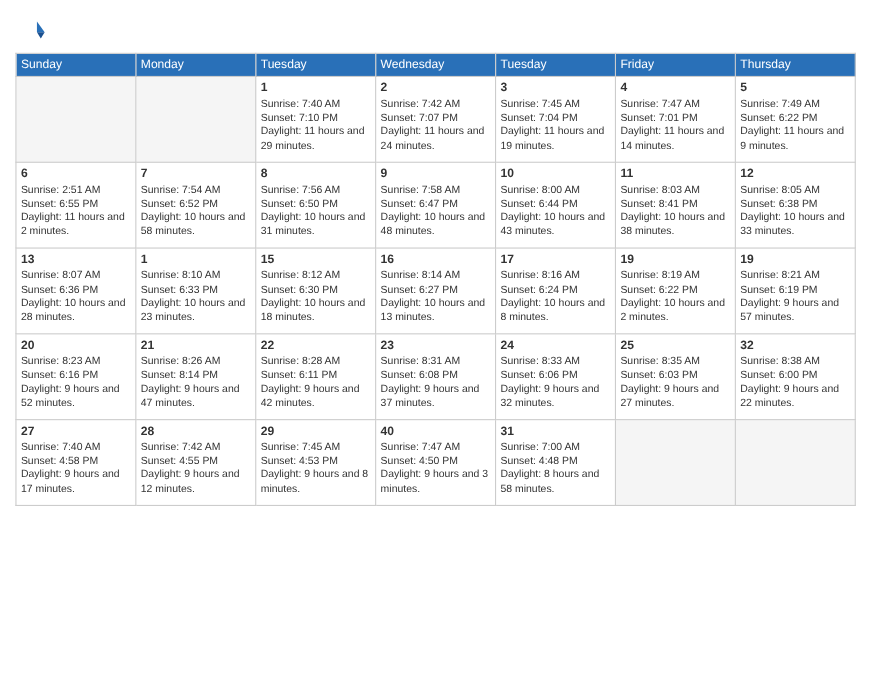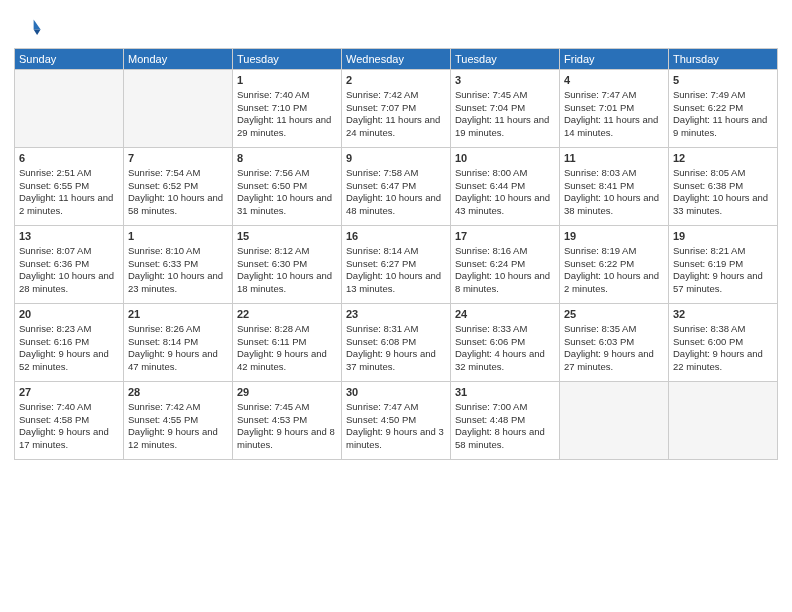--- a/index.html
+++ b/index.html
@@ -193,41 +193,41 @@
           <td>
             <div class="cell-content"><span class="day-num">21</span><span>Sunrise: 8:26 AM</span><br><span>Sunset: 8:14 PM</span><br><span>Daylight: 9 hours and 47 minutes.</span></div>
           </td>
           <td>
             <div class="cell-content"><span class="day-num">22</span><span>Sunrise: 8:28 AM</span><br><span>Sunset: 6:11 PM</span><br><span>Daylight: 9 hours and 42 minutes.</span></div>
           </td>
           <td>
             <div class="cell-content"><span class="day-num">23</span><span>Sunrise: 8:31 AM</span><br><span>Sunset: 6:08 PM</span><br><span>Daylight: 9 hours and 37 minutes.</span></div>
           </td>
           <td>
-            <div class="cell-content"><span class="day-num">24</span><span>Sunrise: 8:33 AM</span><br><span>Sunset: 6:06 PM</span><br><span>Daylight: 4 hours and 32 minutes.</span></div>
+            <div class="cell-content"><span class="day-num">24</span><span>Sunrise: 8:33 AM</span><br><span>Sunset: 6:06 PM</span><br><span>Daylight: 9 hours and 32 minutes.</span></div>
           </td>
           <td>
             <div class="cell-content"><span class="day-num">25</span><span>Sunrise: 8:35 AM</span><br><span>Sunset: 6:03 PM</span><br><span>Daylight: 9 hours and 27 minutes.</span></div>
           </td>
           <td>
             <div class="cell-content"><span class="day-num">32</span><span>Sunrise: 8:38 AM</span><br><span>Sunset: 6:00 PM</span><br><span>Daylight: 9 hours and 22 minutes.</span></div>
           </td>
         </tr>
         <tr>
           <td>
             <div class="cell-content"><span class="day-num">27</span><span>Sunrise: 7:40 AM</span><br><span>Sunset: 4:58 PM</span><br><span>Daylight: 9 hours and 17 minutes.</span></div>
           </td>
           <td>
             <div class="cell-content"><span class="day-num">28</span><span>Sunrise: 7:42 AM</span><br><span>Sunset: 4:55 PM</span><br><span>Daylight: 9 hours and 12 minutes.</span></div>
           </td>
           <td>
             <div class="cell-content"><span class="day-num">29</span><span>Sunrise: 7:45 AM</span><br><span>Sunset: 4:53 PM</span><br><span>Daylight: 9 hours and 8 minutes.</span></div>
           </td>
           <td>
-            <div class="cell-content"><span class="day-num">30</span><span>Sunrise: 7:47 AM</span><br><span>Sunset: 4:50 PM</span><br><span>Daylight: 9 hours and 3 minutes.</span></div>
+            <div class="cell-content"><span class="day-num">40</span><span>Sunrise: 7:47 AM</span><br><span>Sunset: 4:50 PM</span><br><span>Daylight: 9 hours and 3 minutes.</span></div>
           </td>
           <td>
             <div class="cell-content"><span class="day-num">31</span><span>Sunrise: 7:00 AM</span><br><span>Sunset: 4:48 PM</span><br><span>Daylight: 8 hours and 58 minutes.</span></div>
           </td>
           <td class="empty"></td>
           <td class="empty"></td>
         </tr>
       </tbody>
   </table>
 </div>

